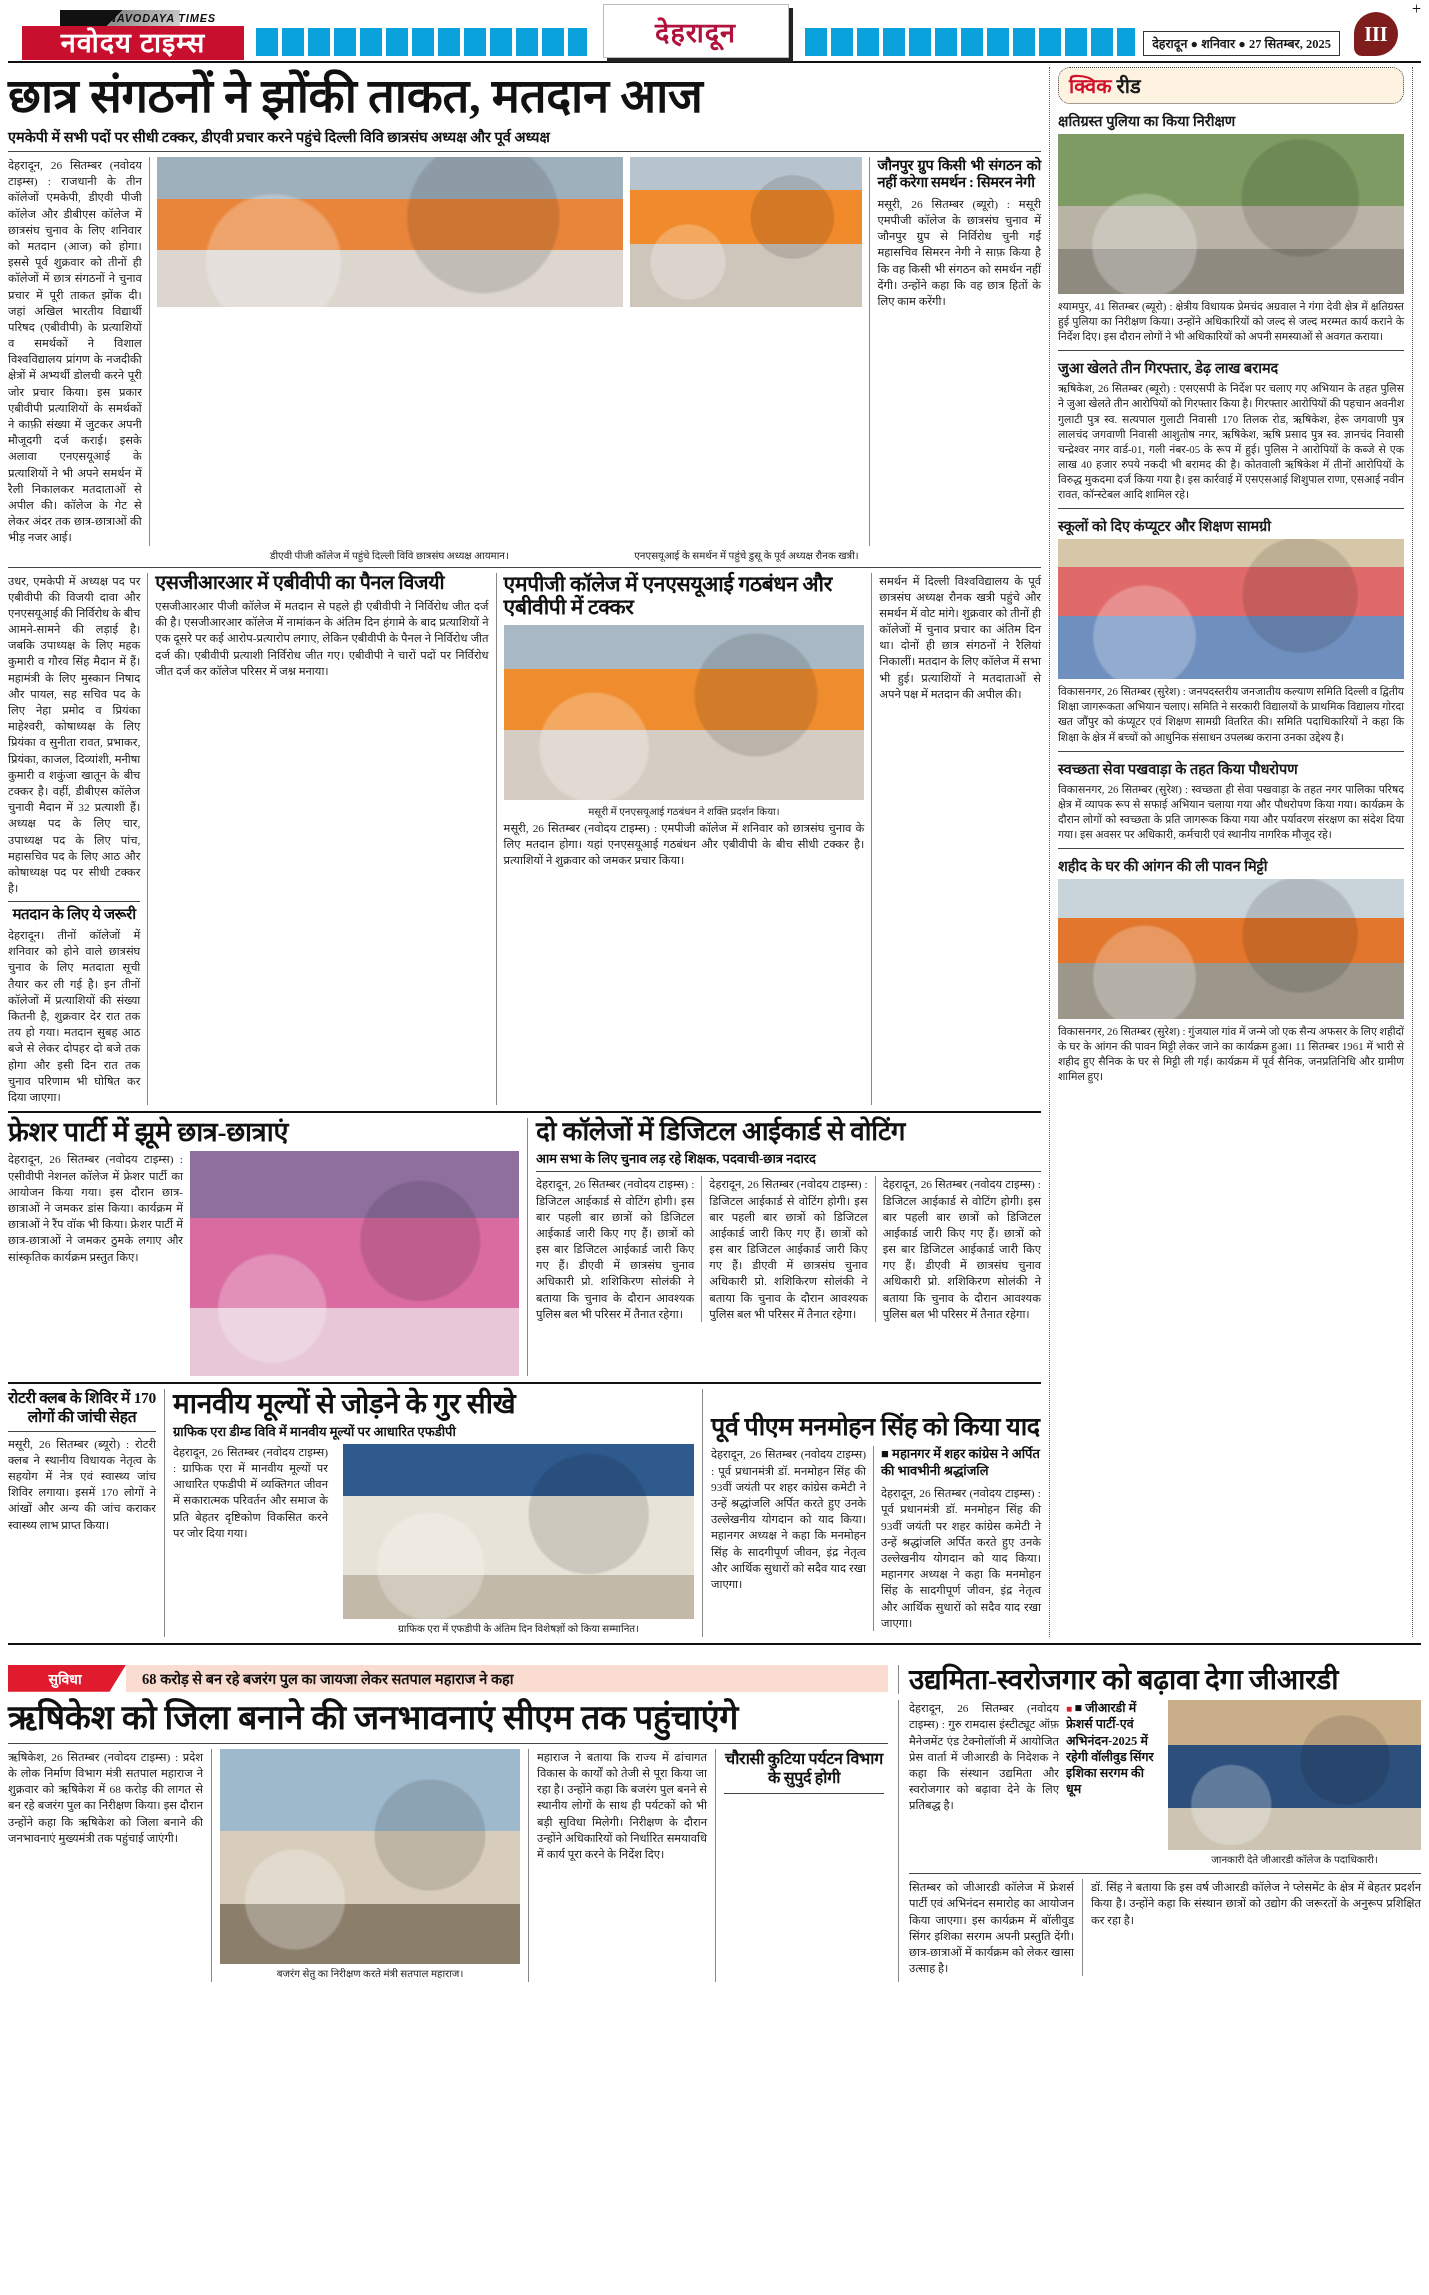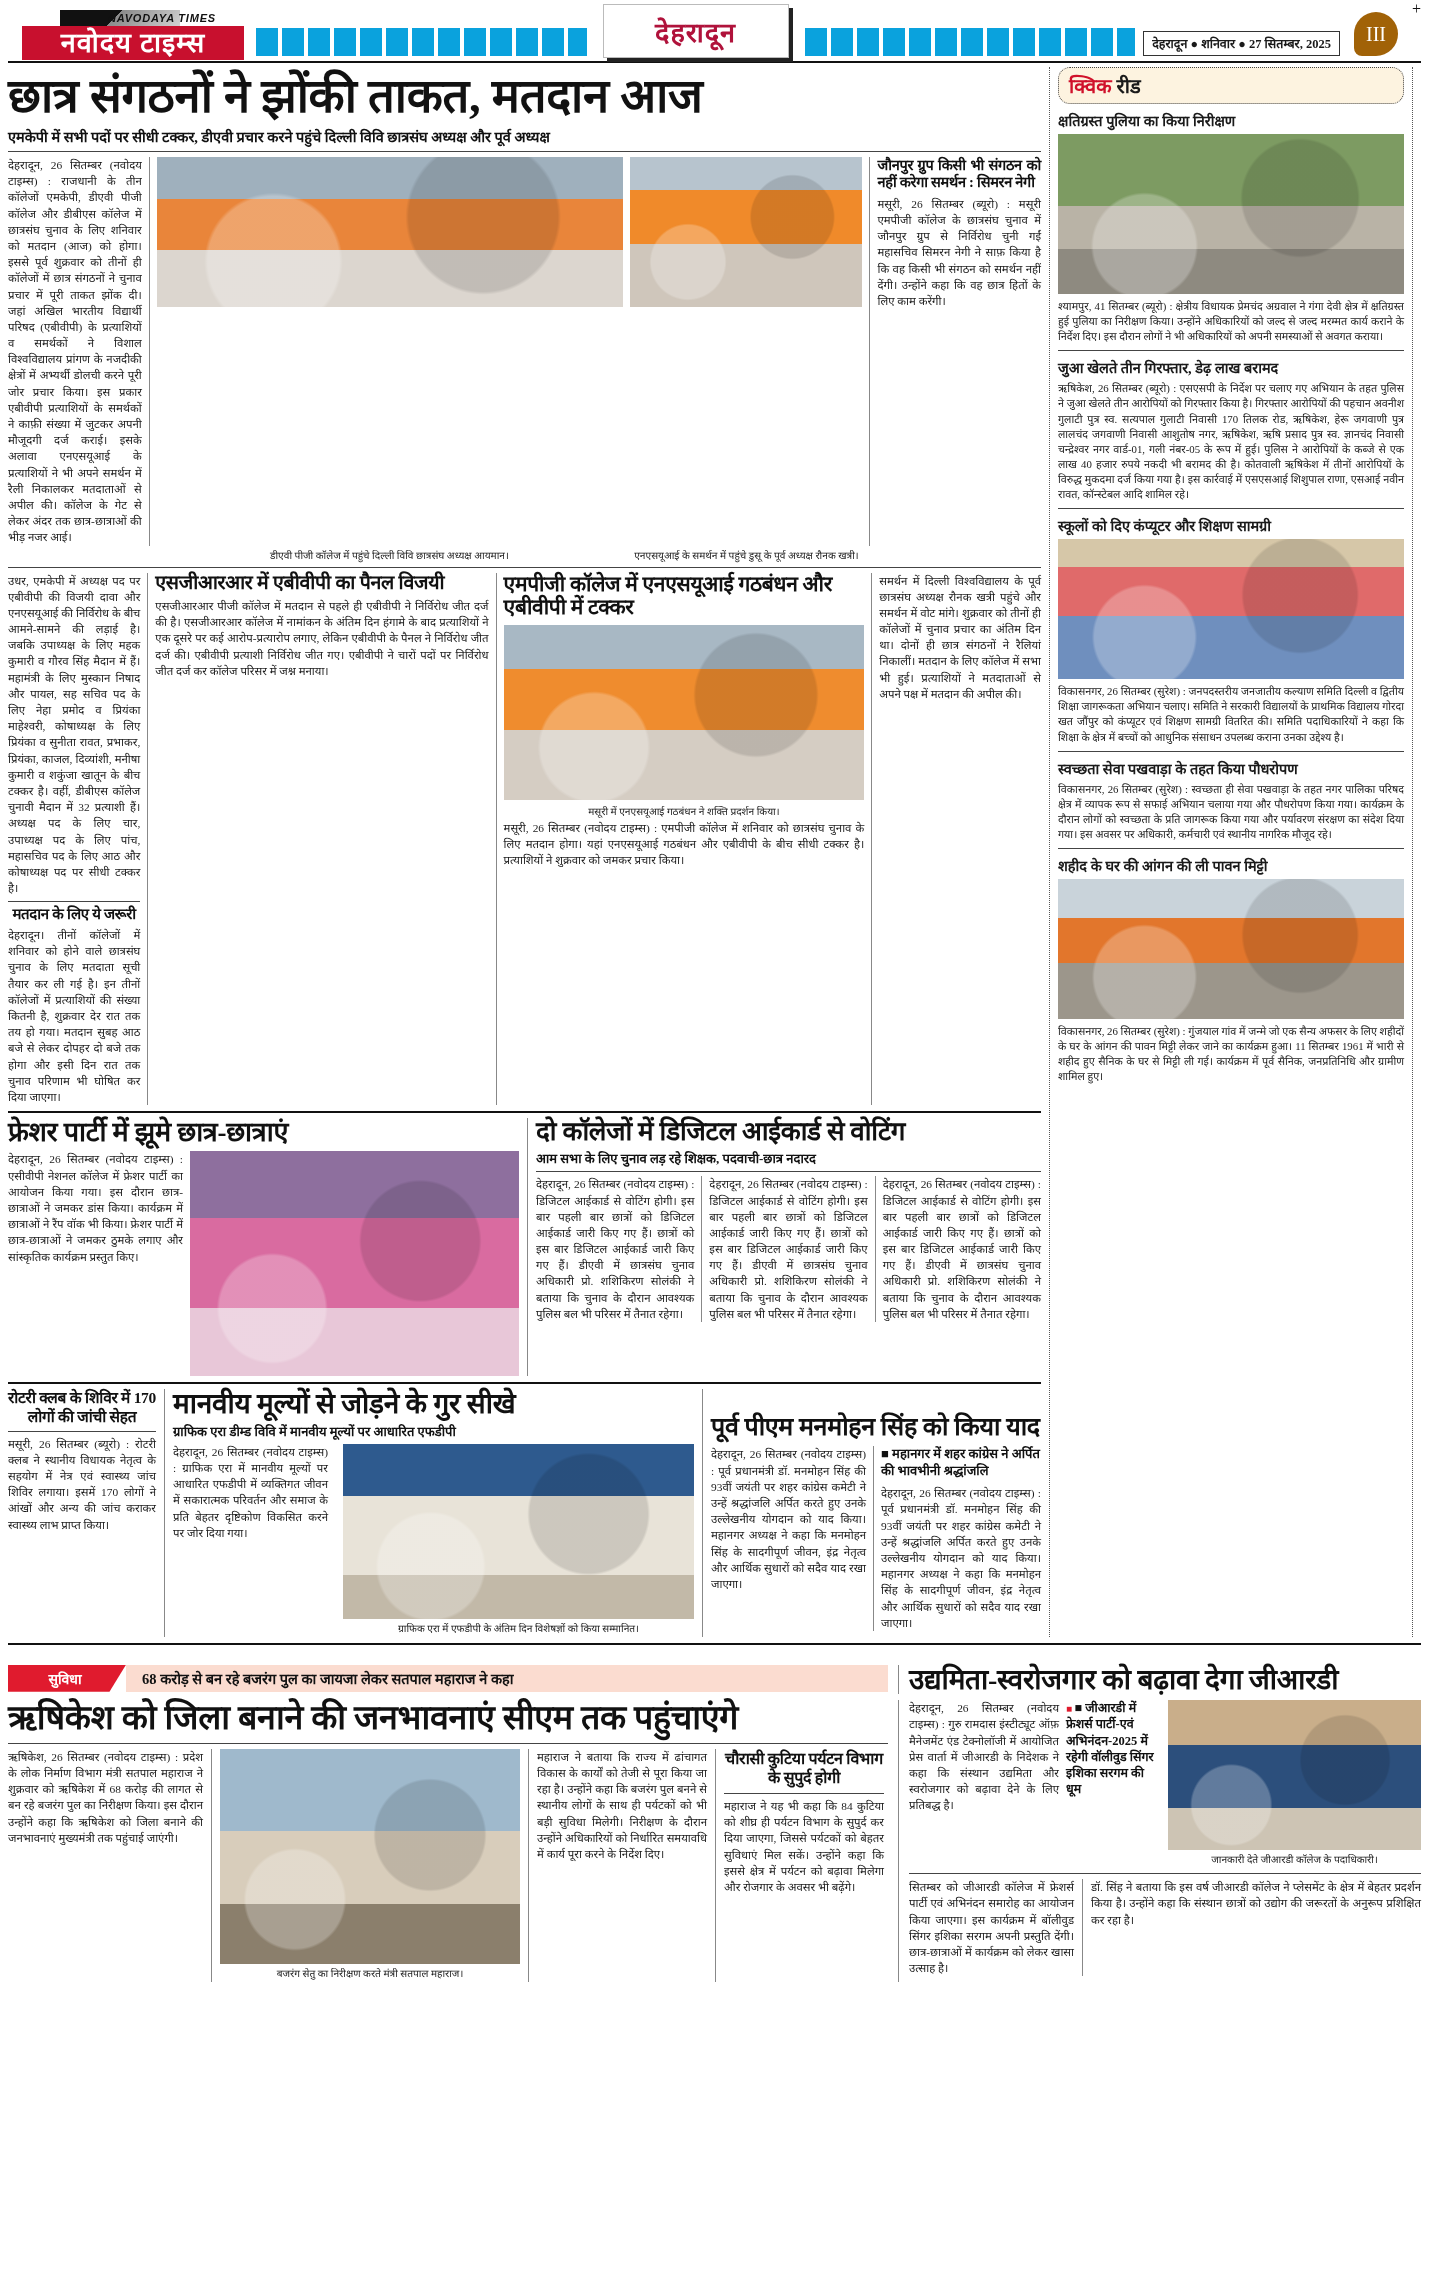--- a/index.html
+++ b/index.html
@@ -39,22 +39,22 @@
     width: 186px; height: 54px; background:#fff; border:1px solid #bbb;
     box-shadow: 4px 4px 0 #222; display:flex; align-items:center; justify-content:center;
     margin: 0 8px;
   }
   .city-box span { color:#b0123b; font-size:27px; font-weight:bold; letter-spacing:1px; }
   .dateline-box {
     border:1px solid #333; background:#fff; padding: 3px 8px; font-size: 12.5px;
     font-weight:bold; white-space:nowrap; margin-bottom:2px;
   }
   .pageno {
-    width:44px; height:44px; background:#a16207; border-radius:50% 50% 50% 8px;
-    color:#fff; font-weight:normal; font-size:20px; display:flex; align-items:center;
+    width:44px; height:44px; background:#7f1d1d; border-radius:50% 50% 50% 8px;
+    color:#fff; font-weight:bold; font-size:20px; display:flex; align-items:center;
     justify-content:center; margin-left:6px; margin-bottom:2px;
     font-family:"Liberation Serif",serif;
   }
   .plus { font-size:16px; color:#111; margin-left:6px; align-self:flex-start; }
 
   
   .rule { border-top: 2px solid #111; }
   .rule-thin { border-top: 1px solid #444; }
   .vrule { border-left: 1px solid #888; }
 
@@ -321,21 +321,20 @@
         <div style="width:300px;">
           <div class="ph temple" style="height:215px;"></div>
           <div class="cap">बजरंग सेतु का निरीक्षण करते मंत्री सतपाल महाराज।</div>
         </div>
         <div class="vrule"></div>
         <div style="width:170px;" class="body">महाराज ने बताया कि राज्य में ढांचागत विकास के कार्यों को तेजी से पूरा किया जा रहा है। उन्होंने कहा कि बजरंग पुल बनने से स्थानीय लोगों के साथ ही पर्यटकों को भी बड़ी सुविधा मिलेगी। निरीक्षण के दौरान उन्होंने अधिकारियों को निर्धारित समयावधि में कार्य पूरा करने के निर्देश दिए।</div>
         <div class="vrule"></div>
         <div style="width:160px;">
           <div class="hl" style="font-size:16px; text-align:center; line-height:1.22; margin-bottom:5px;">चौरासी कुटिया पर्यटन विभाग के सुपुर्द होगी</div>
           <div class="rule-thin" style="margin-bottom:4px;"></div>
-          <div class="body">महाराज ने यह भी कहा कि 84 कुटिया को शीघ्र ही पर्यटन विभाग के सुपुर्द कर दिया जाएगा, जिससे पर्यटकों को बेहतर सुविधाएं मिल सकें। उन्होंने कहा कि इससे क्षेत्र में पर्यटन को बढ़ावा मिलेगा और रोजगार के अवसर भी बढ़ेंगे।</div>
         </div>
       </div>
     </div>
     <div class="vrule"></div>
 
     <div style="flex:1;">
       <div style="display:flex; gap:7px;">
         <div style="width:150px;" class="body">देहरादून, 26 सितम्बर (नवोदय टाइम्स) : गुरु रामदास इंस्टीट्यूट ऑफ़ मैनेजमेंट एंड टेक्नोलॉजी में आयोजित प्रेस वार्ता में जीआरडी के निदेशक ने कहा कि संस्थान उद्यमिता और स्वरोजगार को बढ़ावा देने के लिए प्रतिबद्ध है।</div>
         <div style="width:95px;" class="kicker">
           <div class="sub-dot" style="font-size:12.5px; line-height:1.3; font-weight:bold;">■ जीआरडी में फ्रेशर्स पार्टी-एवं अभिनंदन-2025 में रहेगी वॉलीवुड सिंगर इशिका सरगम की धूम</div>

